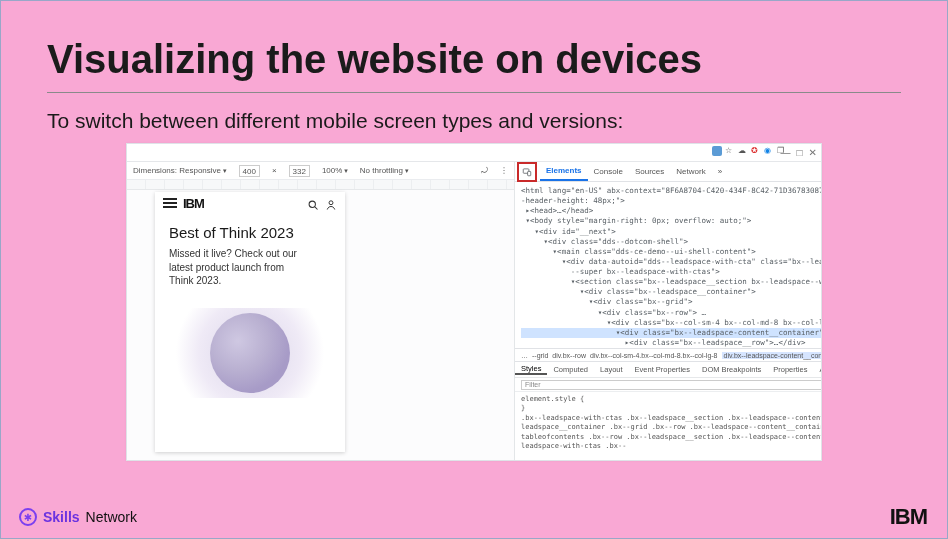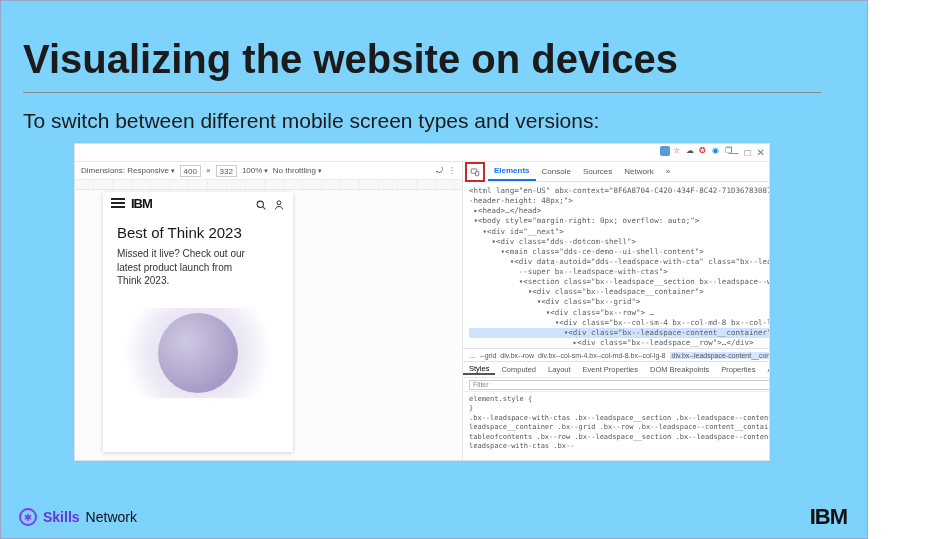--- a/index.html
+++ b/index.html
@@ -1,19 +1,19 @@
 <!DOCTYPE html>
 <html><head>
 <meta charset="utf-8">
 <style>
   * { box-sizing: border-box; margin: 0; padding: 0; }
   html, body { width: 948px; height: 539px; font-family: Arial, Helvetica, sans-serif; }
   .slide {
-    width: 868px; height: 539px; border: 1px solid #98a7c8; position: relative;
-    background: #7dd3fc; padding: 36px 46px 0 22px; overflow: hidden;
+    width: 948px; height: 539px; border: 1px solid #98a7c8; position: relative;
+    background: #f9a8d4; padding: 36px 46px 0 46px; overflow: hidden;
   }
   .title {
     font-size: 40px; font-weight: 700; color: #1b1b1b; border-bottom: 1px solid #8a8a8a;
     padding-bottom: 10px; margin-bottom: 16px;
   }
   .subtitle { font-size: 21px; color: #1a1a1a; margin-bottom: 10px; }
 
   
   .shot {
     width: 696px; height: 318px; margin: 0 auto; background: #fff;
@@ -36,21 +36,21 @@
     align-items:center; font-size:8px; color:#555;
   }
   .dt-icons-row .ic{ width:10px;height:10px; display:inline-block;}
 
   .columns { position: absolute; top: 18px; bottom: 0; left:0; right:0; display:flex; }
   .left-pane { flex: 0 0 388px; background: #fff; border-right: 1px solid #e3e6e8; position:relative;}
   .right-pane { flex: 1; background: #fff; position: relative; font-size: 8px; color:#444; }
 
   
   .resp-bar {
-    height: 18px; display: flex; align-items: center; gap: 5px;
+    height: 18px; display: flex; align-items: center; gap: 12px;
     padding: 0 6px; font-size: 8px; color: #555; background: #fff;
     border-bottom: 1px solid #eaecef;
   }
   .resp-bar .fld { border:1px solid #ccc; background:#fff; padding:0 3px; height:12px; line-height:12px;}
   .resp-bar .dropdown::after{content:" ▾"; font-size:7px;}
 
   
   .ruler { height: 10px; background: repeating-linear-gradient(90deg,#f7f8f9 0 18px,#eceef0 18px 19px); border-bottom:1px solid #e6e8ea;}
 
   

